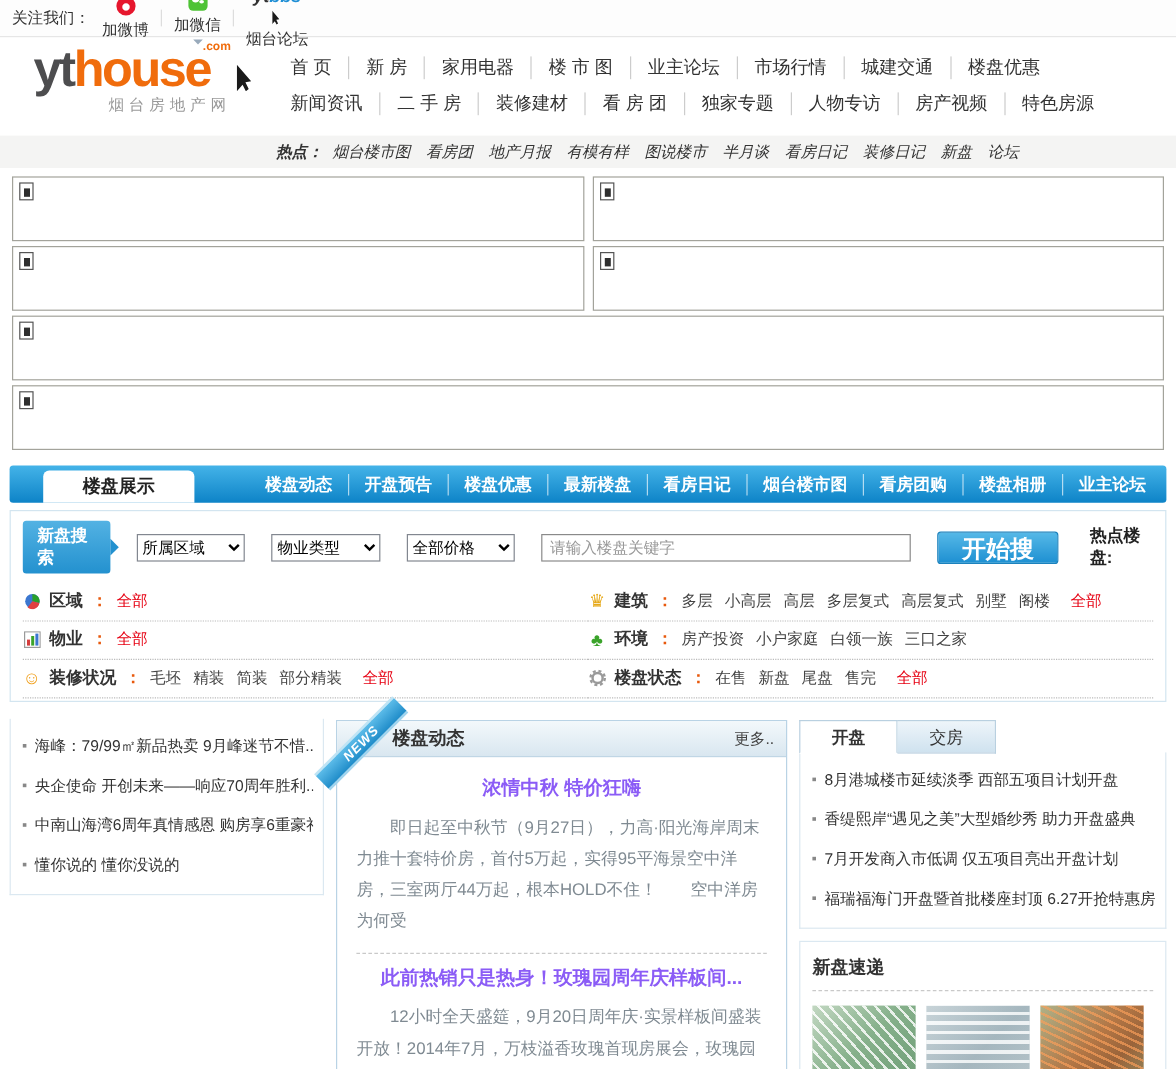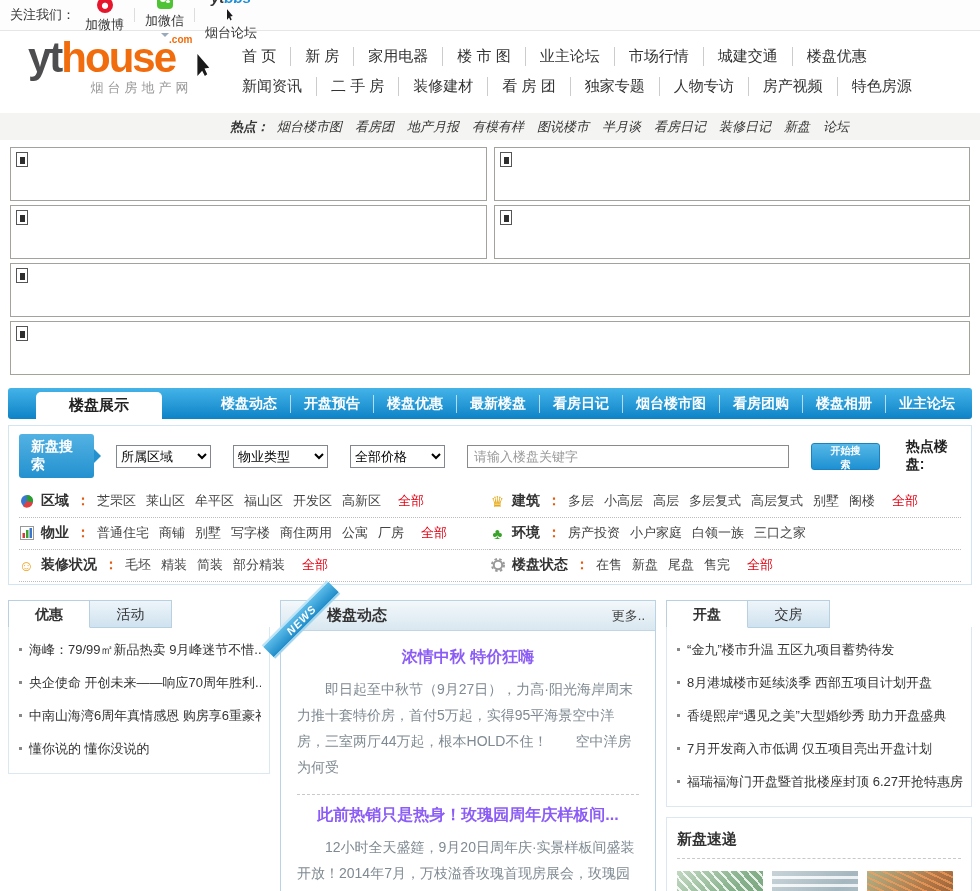--- a/index.html
+++ b/index.html
@@ -65,21 +65,21 @@
   .spanel { margin:6px 8px; border:1px solid #d3e5f0; padding:8px 10px 2px; }
   .srow { display:flex; align-items:center; gap:22px; margin-bottom:8px; }
   .slabel { position:relative; background:linear-gradient(#53b2e3,#2391cf); color:#fff;
     font-weight:bold; font-size:14px; padding:4px 12px; border-radius:3px; cursor:pointer; }
   .slabel::after { content:""; position:absolute; right:-7px; top:50%; margin-top:-7px;
     border-left:7px solid #2391cf; border-top:7px solid transparent; border-bottom:7px solid transparent; }
   .spanel select { height:23px; font-size:13px; border:1px solid #828790; background:#fff; width:104px; }
   .spanel input[type=text] { height:23px; width:352px; border:1px solid #8a8a8a; font-size:13px; padding:0 6px; color:#333; }
   .spanel input::placeholder { color:#999; }
   .sbtn { height:27px; padding:0 15px; background:linear-gradient(#55b8e7,#1e90d2);
-    border:1px solid #1b82bd; border-radius:3px; color:#fff; font-weight:bold; font-size:10px; cursor:pointer; }
+    border:1px solid #1b82bd; border-radius:3px; color:#fff; font-weight:bold; font-size:20px; cursor:pointer; }
   .hotlots { font-size:14px; display:flex; align-items:center; gap:9px; margin-left:4px; }
   .hotlots b { color:#222; }
   .hotlots [data-bind-list] span { color:#e60012; text-decoration:underline; margin-right:6px; cursor:pointer; }
   .fcols { display:flex; }
   .fcol { width:50%; }
   .frow { display:flex; align-items:center; gap:7px; padding:6px 0 7px; border-bottom:1px dotted #bbb; font-size:13px; }
   .frow .flabel { font-weight:bold; font-size:14px; color:#333; }
   .frow .colon { color:#e8590c; font-weight:bold; font-size:14px; }
   .frow [data-bind-list] span { margin-right:10px; color:#444; cursor:pointer; }
   .frow .all { color:#e60012; cursor:pointer; }
@@ -252,35 +252,33 @@
       <div class="frow">
         <span class="ficon">
           <svg width="14" height="14" viewBox="0 0 14 14">
               <circle cx="7" cy="7" r="6" fill="#3b77d0"></circle>
               <path d="M7 7 L7 1 A6 6 0 0 1 12.8 8.5 Z" fill="#2aa02a"></path>
               <path d="M7 7 L12.8 8.5 A6 6 0 0 1 3 12.2 Z" fill="#e04040"></path>
             </svg>
         </span>
         <span class="flabel" data-bind="filters.left.0.label">区域</span>
           <span class="colon" data-bind="ui.colon">：</span>
-        <span data-bind-list="filters.left.0.options"><span>芝罘区</span><span>莱山区</span><span>牟平区</span><span>福山区</span><span>开发区</span><span>高新区</span></span>
         <span class="all" data-bind="filters.left.0.all">全部</span>
       </div>
       <div class="frow">
         <span class="ficon">
           <svg width="14" height="14" viewBox="0 0 14 14">
               <rect x="0.5" y="0.5" width="13" height="13" fill="#fff" stroke="#999"></rect>
               <rect x="2.5" y="7" width="2.5" height="5" fill="#d43c3c"></rect>
               <rect x="6" y="4" width="2.5" height="8" fill="#3aa32a"></rect>
               <rect x="9.5" y="2" width="2.5" height="10" fill="#3b77d0"></rect>
             </svg>
         </span>
         <span class="flabel" data-bind="filters.left.1.label">物业</span>
           <span class="colon" data-bind="ui.colon">：</span>
-        <span data-bind-list="filters.left.1.options"><span>普通住宅</span><span>商铺</span><span>别墅</span><span>写字楼</span><span>商住两用</span><span>公寓</span><span>厂房</span></span>
         <span class="all" data-bind="filters.left.1.all">全部</span>
       </div>
       <div class="frow">
         <span class="ficon glyph-icon" style="color:#f0a01e;">☺</span>
         <span class="flabel" data-bind="filters.left.2.label">装修状况</span>
           <span class="colon" data-bind="ui.colon">：</span>
         <span data-bind-list="filters.left.2.options"><span>毛坯</span><span>精装</span><span>简装</span><span>部分精装</span></span>
         <span class="all" data-bind="filters.left.2.all">全部</span>
       </div>
     </div>
@@ -310,24 +308,20 @@
         <span data-bind-list="filters.right.2.options"><span>在售</span><span>新盘</span><span>尾盘</span><span>售完</span></span>
         <span class="all" data-bind="filters.right.2.all">全部</span>
       </div>
     </div>
   </div>
 </div>
 
 <div class="bottom">
 
   <div class="col-left">
-    <div class="tabs">
-      <div class="tab on" data-bind="left_panel.tab_active">优惠</div>
-      <div class="tab off" data-bind="left_panel.tab_inactive">活动</div>
-    </div>
     <div class="listbox">
       <div class="nlist" data-bind-list="left_panel.items">
           <div>海峰：79/99㎡新品热卖 9月峰迷节不惜...</div>
           <div>央企使命 开创未来——响应70周年胜利...</div>
           <div>中南山海湾6周年真情感恩 购房享6重豪礼</div>
           <div>懂你说的 懂你没说的</div>
         </div>
     </div>
   </div>
 
@@ -348,21 +342,20 @@
   </div>
 
   <div class="col-right">
     <div>
       <div class="tabs">
         <div class="tab on" data-bind="right_panel.tab_active">开盘</div>
         <div class="tab off" data-bind="right_panel.tab_inactive">交房</div>
       </div>
       <div class="listbox">
         <div class="nlist" data-bind-list="right_panel.items">
-            <div>“金九”楼市升温 五区九项目蓄势待发</div>
             <div>8月港城楼市延续淡季 西部五项目计划开盘</div>
             <div>香缇熙岸“遇见之美”大型婚纱秀 助力开盘盛典</div>
             <div>7月开发商入市低调 仅五项目亮出开盘计划</div>
             <div>福瑞福海门开盘暨首批楼座封顶 6.27开抢特惠房</div>
           </div>
       </div>
     </div>
 
     <div class="newlots">
       <div class="t" data-bind="new_listings.title">新盘速递</div>

